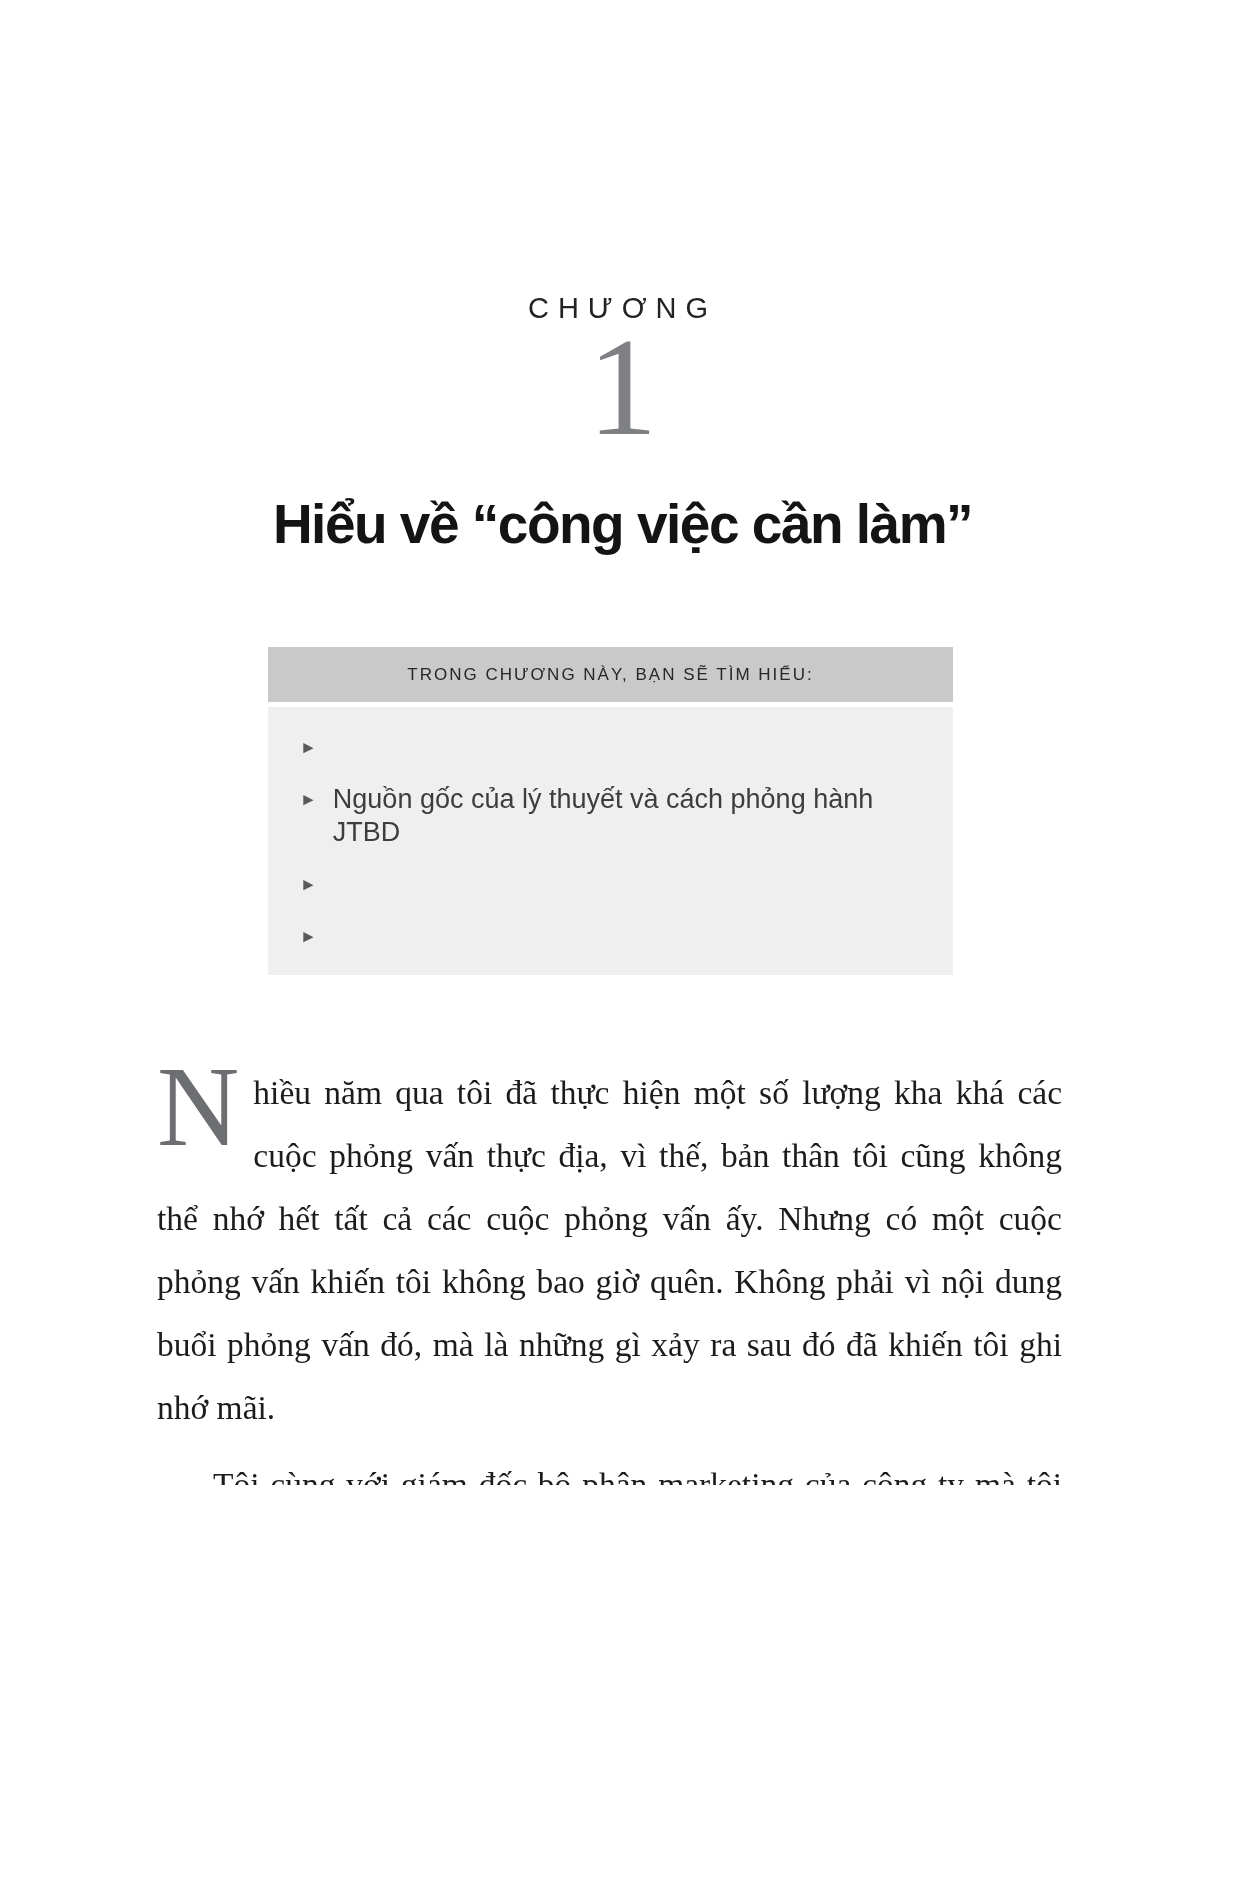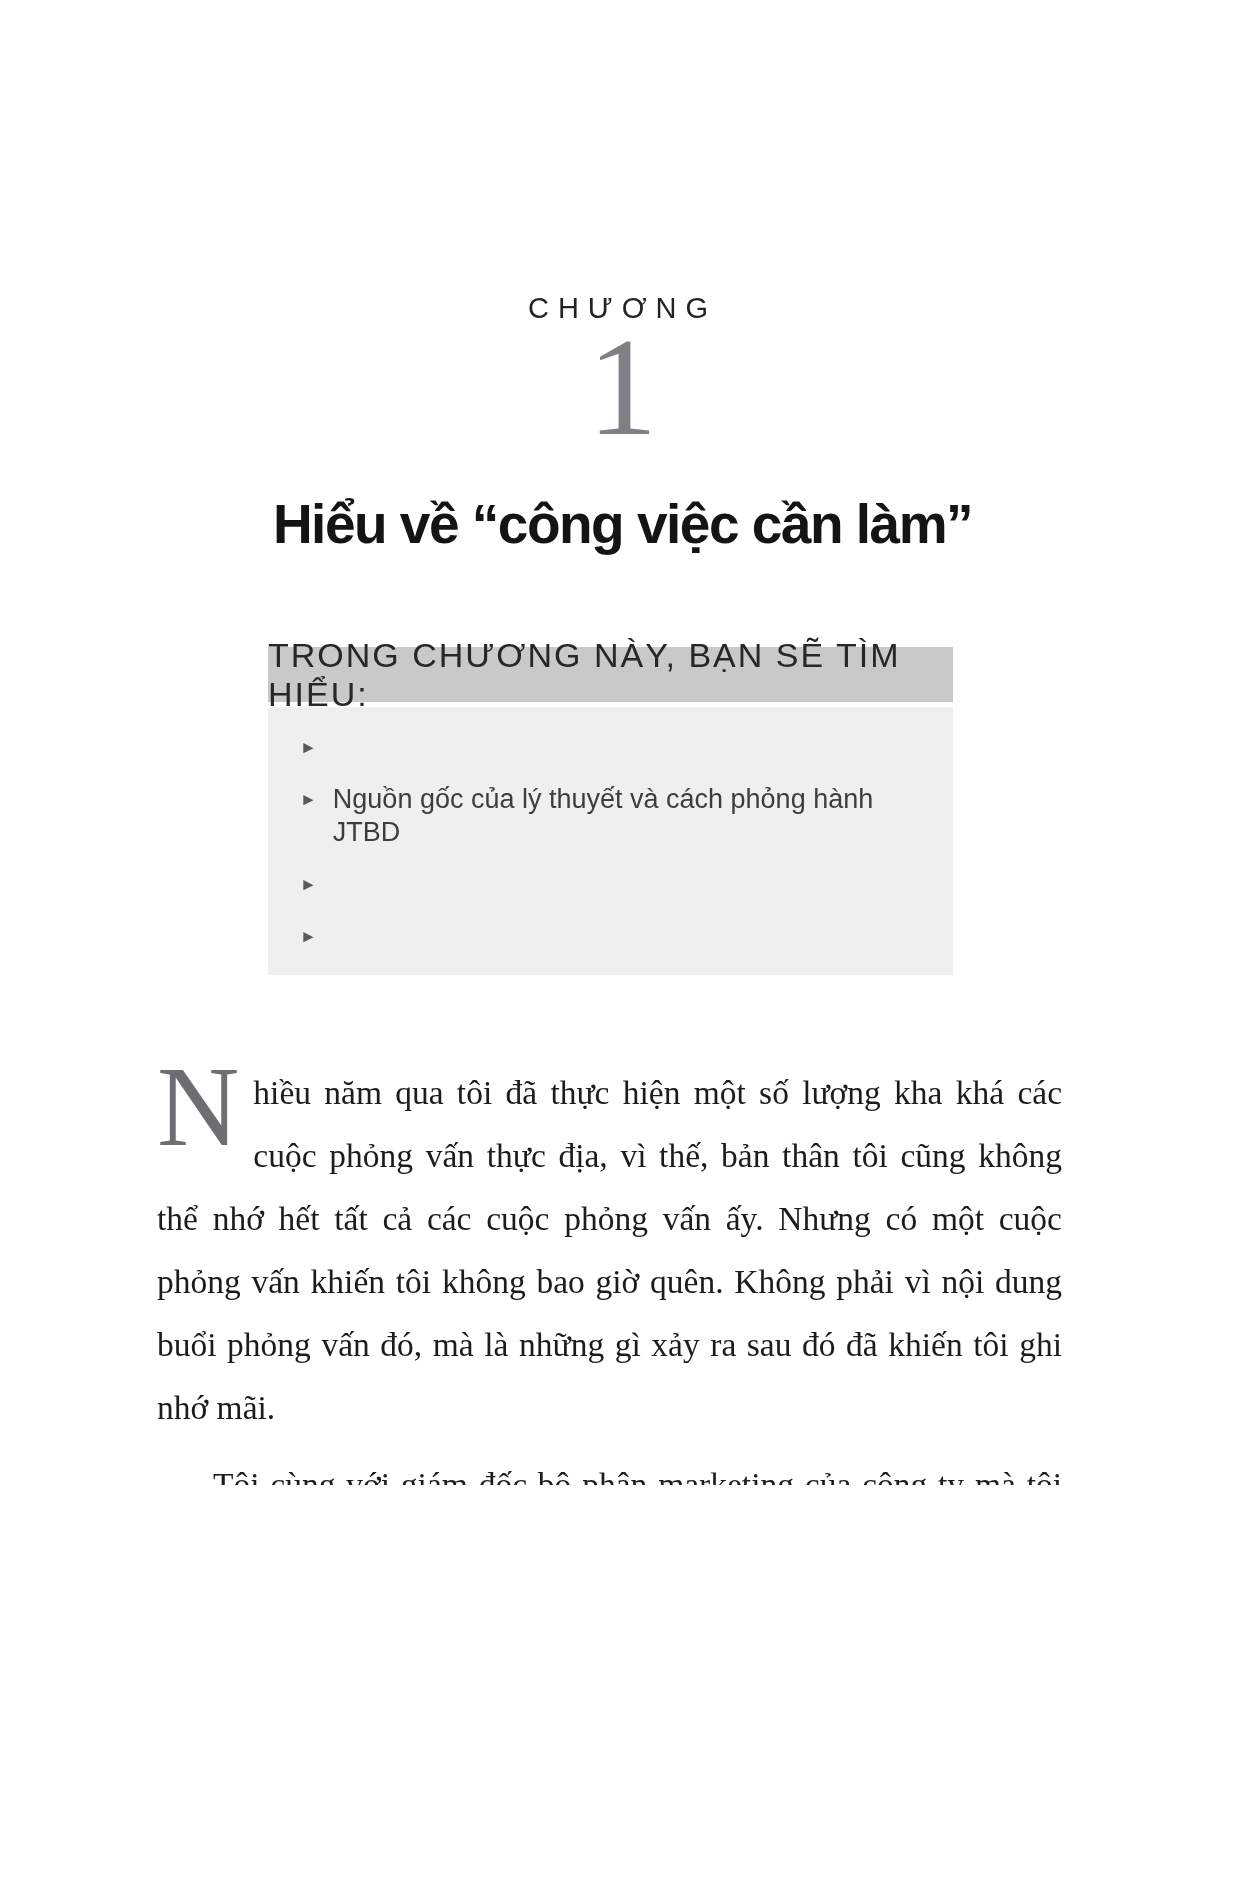--- a/index.html
+++ b/index.html
@@ -47,21 +47,21 @@
     margin: 88px 0 0 268px;
     width: 685px;
   }
   .summary-box-header {
     height: 55px;
     background: #c9c9c9;
     display: flex;
     align-items: center;
     justify-content: center;
     font-family: "Liberation Sans", "DejaVu Sans", sans-serif;
-    font-size: 34px;
+    font-size: 17px;
     letter-spacing: 2px;
     color: #272727;
     margin-top: 19px;
   }
   .summary-list {
     margin-top: 5px;
     background: #efefef;
     padding: 24px 24px 22px 32px;
   }
   .summary-item {

